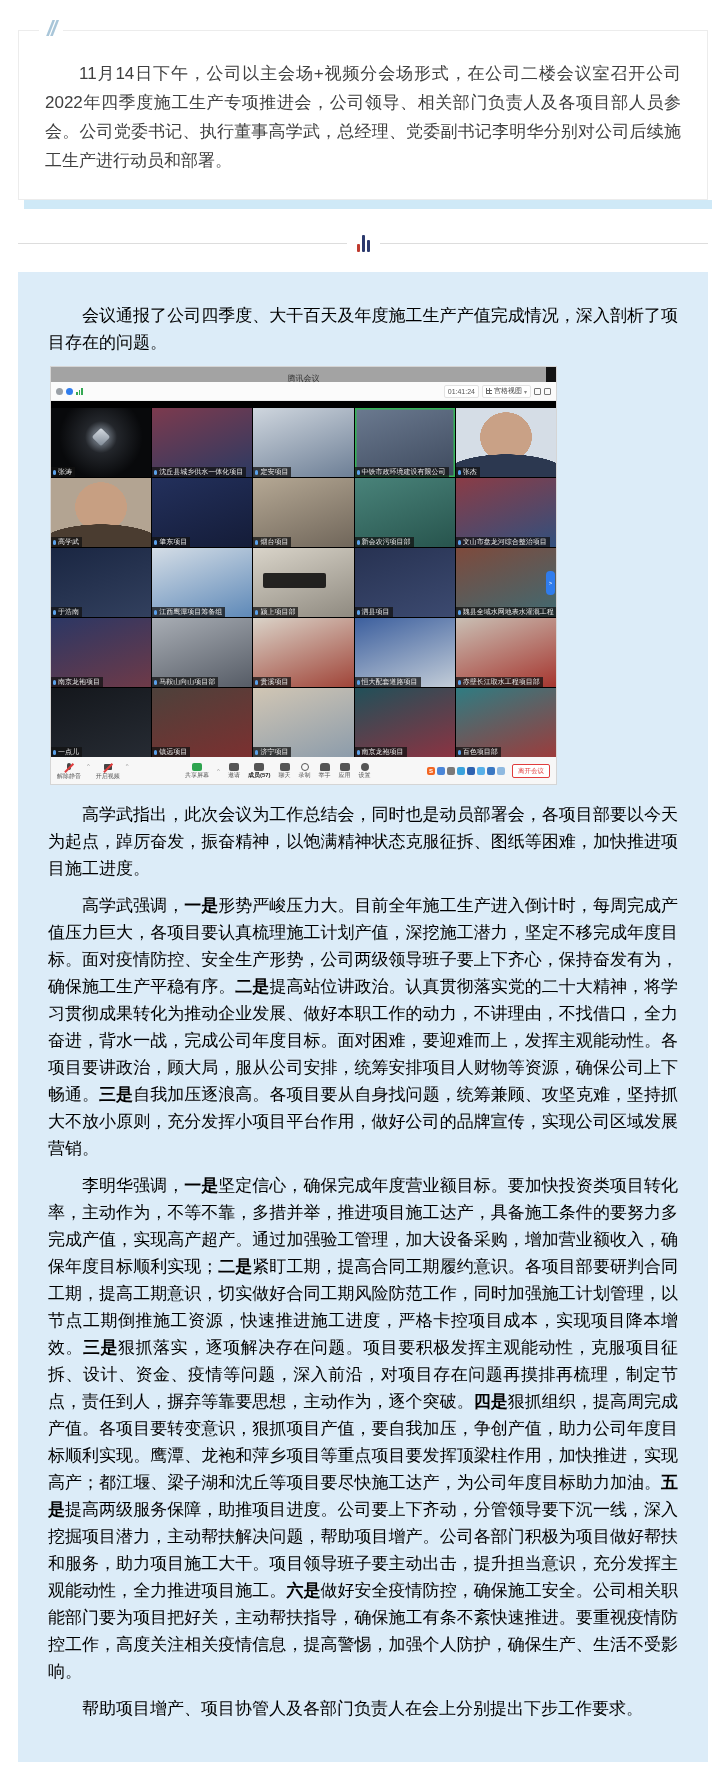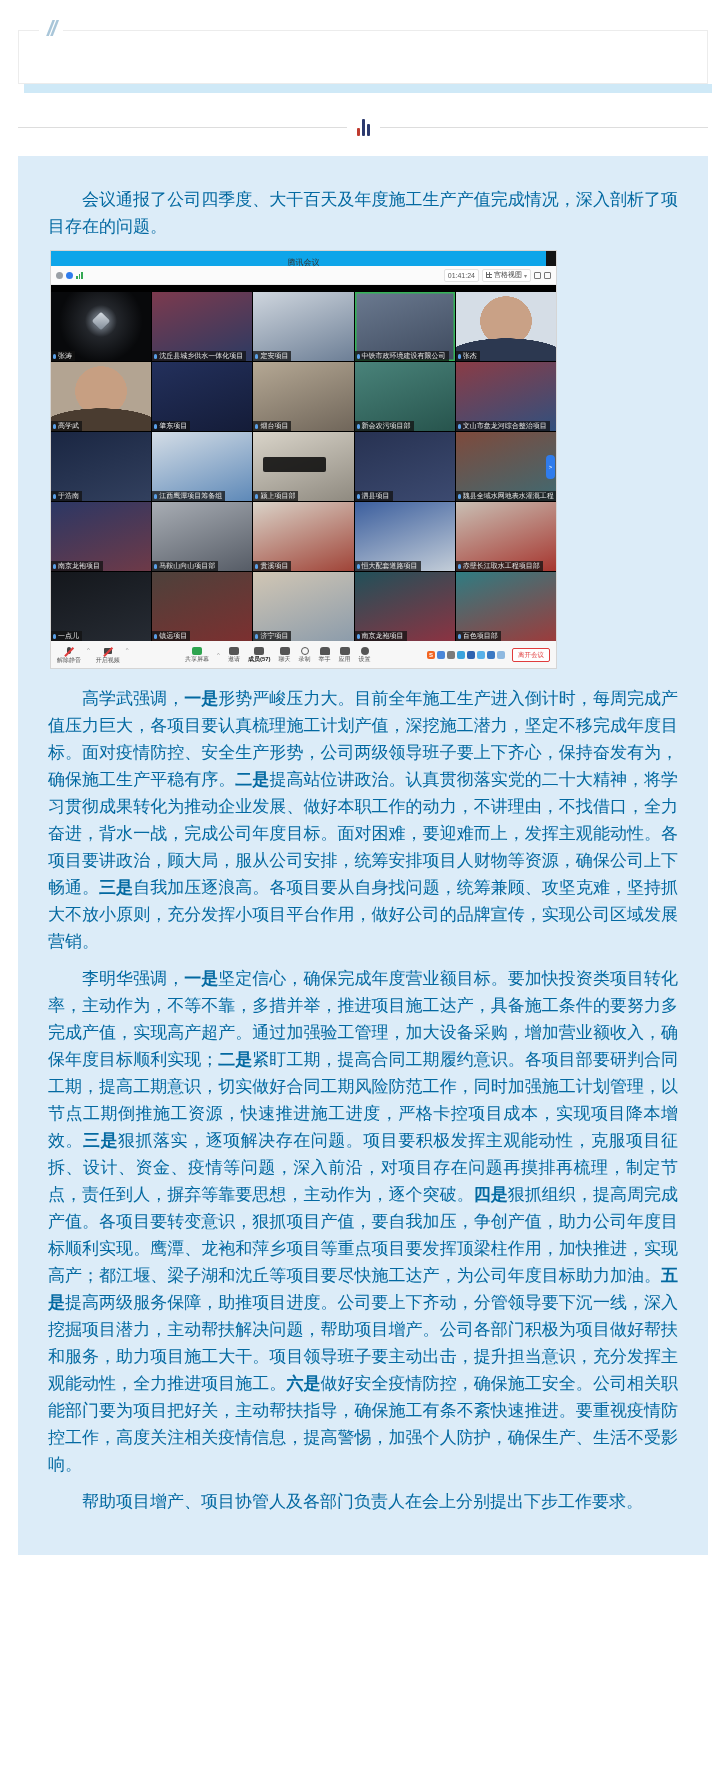--- a/index.html
+++ b/index.html
@@ -17,28 +17,28 @@
   .divider{margin:26px 18px 20px;display:flex;align-items:center;}
   .divline{flex:1;height:1px;background:#dddddd;}
   .div-icon{display:flex;align-items:flex-end;gap:2px;margin:0 10px;height:17px;}
   .div-icon i{display:block;width:3px;border-radius:1px;}
   .div-icon .b1{height:8px;background:#bf3b2f;}
   .div-icon .b2{height:17px;background:#2c3a6e;}
   .div-icon .b3{height:12px;background:#2c3a6e;}
 
   
   .content-card{margin:0 18px 8px;background:#dcecf8;padding:30px 30px 40px;}
-  .para{margin:0;font-size:17px;line-height:27px;color:#0369a1;text-align:justify;text-indent:2em;}
+  .para{margin:0;font-size:17px;line-height:27px;color:#000000;text-align:justify;text-indent:2em;}
   .para + .para{margin-top:10px;}
   .para b{font-weight:700;}
   #lead{margin-bottom:10px;}
 
   
   .meeting{width:507px;margin:6px 0 16px 2px;background:#000;border:1px solid #d5d5d5;box-sizing:border-box;}
-  .m-titlebar{height:15px;background:#0ea5e9;position:relative;text-align:center;}
+  .m-titlebar{height:15px;background:#a3a3a3;position:relative;text-align:center;}
   .m-title{font-size:8px;color:#333;line-height:15px;}
   .m-corner{position:absolute;right:0;top:0;width:10px;height:15px;background:#141414;}
   .m-controlbar{height:18px;background:#fbfbfb;display:flex;align-items:center;padding:0 5px;gap:3px;border-bottom:1px solid #ededed;}
   .chip{width:7px;height:7px;border-radius:50%;flex:none;}
   .chip.gray{background:#9aa0a6;}
   .chip.shield{background:#2f7ced;}
   .net{display:flex;align-items:flex-end;gap:1px;height:7px;}
   .net i{display:block;width:1.5px;background:#34a853;}
   .net i:nth-child(1){height:3px;} .net i:nth-child(2){height:5px;} .net i:nth-child(3){height:7px;}
   .cb-spacer{flex:1;}
@@ -86,20 +86,21 @@
   .leave{font-family:inherit;font-size:6.5px;color:#e03c3c;background:#fff;border:1px solid #e03c3c;border-radius:2px;
     height:14px;padding:0 5px;line-height:12px;}
 </style>
 </head>
 <body>
 
 <div class="page">
 
   <section class="intro-card">
     <span class="quote-mark">//</span>
+    <p class="intro-para">11月14日下午，公司以主会场+视频分会场形式，在公司二楼会议室召开公司2022年四季度施工生产专项推进会，公司领导、相关部门负责人及各项目部人员参会。公司党委书记、执行董事高学武，总经理、党委副书记李明华分别对公司后续施工生产进行动员和部署。</p>
   </section>
   <div class="intro-shadow"></div>
 
   <div class="divider">
     <span class="divline"></span>
     <span class="div-icon">
         <i class="b1"></i>
         <i class="b2"></i>
         <i class="b3"></i>
       </span>
@@ -351,18 +352,19 @@
               <span class="tchip" style="background: rgb(88, 176, 232);"></span>
               <span class="tchip" style="background: rgb(58, 120, 195);"></span>
               <span class="tchip" style="background: rgb(143, 185, 224);"></span>
             </span>
           <button class="leave">离开会议</button>
         </div>
       </div>
     </div>
 
     <div id="bodytext">
+        <p class="para"><span>高学武指出，此次会议为工作总结会，同时也是动员部署会，各项目部要以今天为起点，踔厉奋发，振奋精神，以饱满精神状态克服征拆、图纸等困难，加快推进项目施工进度。</span></p>
         <p class="para"><span>高学武强调，</span><b>一是</b><span>形势严峻压力大。目前全年施工生产进入倒计时，每周完成产值压力巨大，各项目要认真梳理施工计划产值，深挖施工潜力，坚定不移完成年度目标。面对疫情防控、安全生产形势，公司两级领导班子要上下齐心，保持奋发有为，确保施工生产平稳有序。</span><b>二是</b><span>提高站位讲政治。认真贯彻落实党的二十大精神，将学习贯彻成果转化为推动企业发展、做好本职工作的动力，不讲理由，不找借口，全力奋进，背水一战，完成公司年度目标。面对困难，要迎难而上，发挥主观能动性。各项目要讲政治，顾大局，服从公司安排，统筹安排项目人财物等资源，确保公司上下畅通。</span><b>三是</b><span>自我加压逐浪高。各项目要从自身找问题，统筹兼顾、攻坚克难，坚持抓大不放小原则，充分发挥小项目平台作用，做好公司的品牌宣传，实现公司区域发展营销。</span></p>
         <p class="para"><span>李明华强调，</span><b>一是</b><span>坚定信心，确保完成年度营业额目标。要加快投资类项目转化率，主动作为，不等不靠，多措并举，推进项目施工达产，具备施工条件的要努力多完成产值，实现高产超产。通过加强验工管理，加大设备采购，增加营业额收入，确保年度目标顺利实现；</span><b>二是</b><span>紧盯工期，提高合同工期履约意识。各项目部要研判合同工期，提高工期意识，切实做好合同工期风险防范工作，同时加强施工计划管理，以节点工期倒推施工资源，快速推进施工进度，严格卡控项目成本，实现项目降本增效。</span><b>三是</b><span>狠抓落实，逐项解决存在问题。项目要积极发挥主观能动性，克服项目征拆、设计、资金、疫情等问题，深入前沿，对项目存在问题再摸排再梳理，制定节点，责任到人，摒弃等靠要思想，主动作为，逐个突破。</span><b>四是</b><span>狠抓组织，提高周完成产值。各项目要转变意识，狠抓项目产值，要自我加压，争创产值，助力公司年度目标顺利实现。鹰潭、龙袍和萍乡项目等重点项目要发挥顶梁柱作用，加快推进，实现高产；都江堰、梁子湖和沈丘等项目要尽快施工达产，为公司年度目标助力加油。</span><b>五是</b><span>提高两级服务保障，助推项目进度。公司要上下齐动，分管领导要下沉一线，深入挖掘项目潜力，主动帮扶解决问题，帮助项目增产。公司各部门积极为项目做好帮扶和服务，助力项目施工大干。项目领导班子要主动出击，提升担当意识，充分发挥主观能动性，全力推进项目施工。</span><b>六是</b><span>做好安全疫情防控，确保施工安全。公司相关职能部门要为项目把好关，主动帮扶指导，确保施工有条不紊快速推进。要重视疫情防控工作，高度关注相关疫情信息，提高警惕，加强个人防护，确保生产、生活不受影响。</span></p>
         <p class="para"><span>帮助项目增产、项目协管人及各部门负责人在会上分别提出下步工作要求。</span></p>
       </div>
   </section>
 </div>
 
 </body></html>

